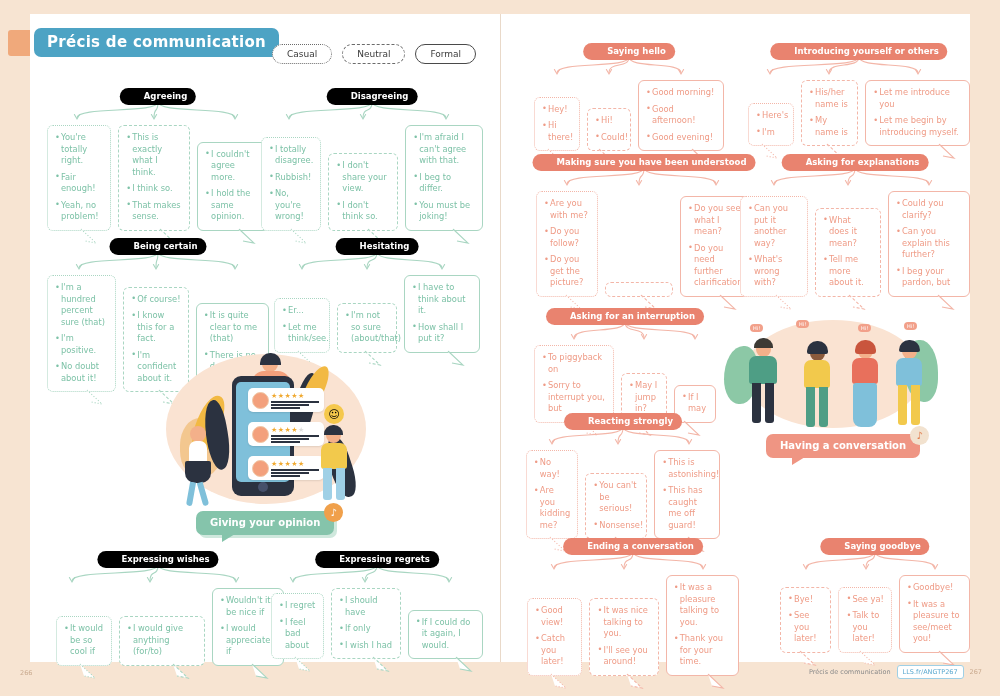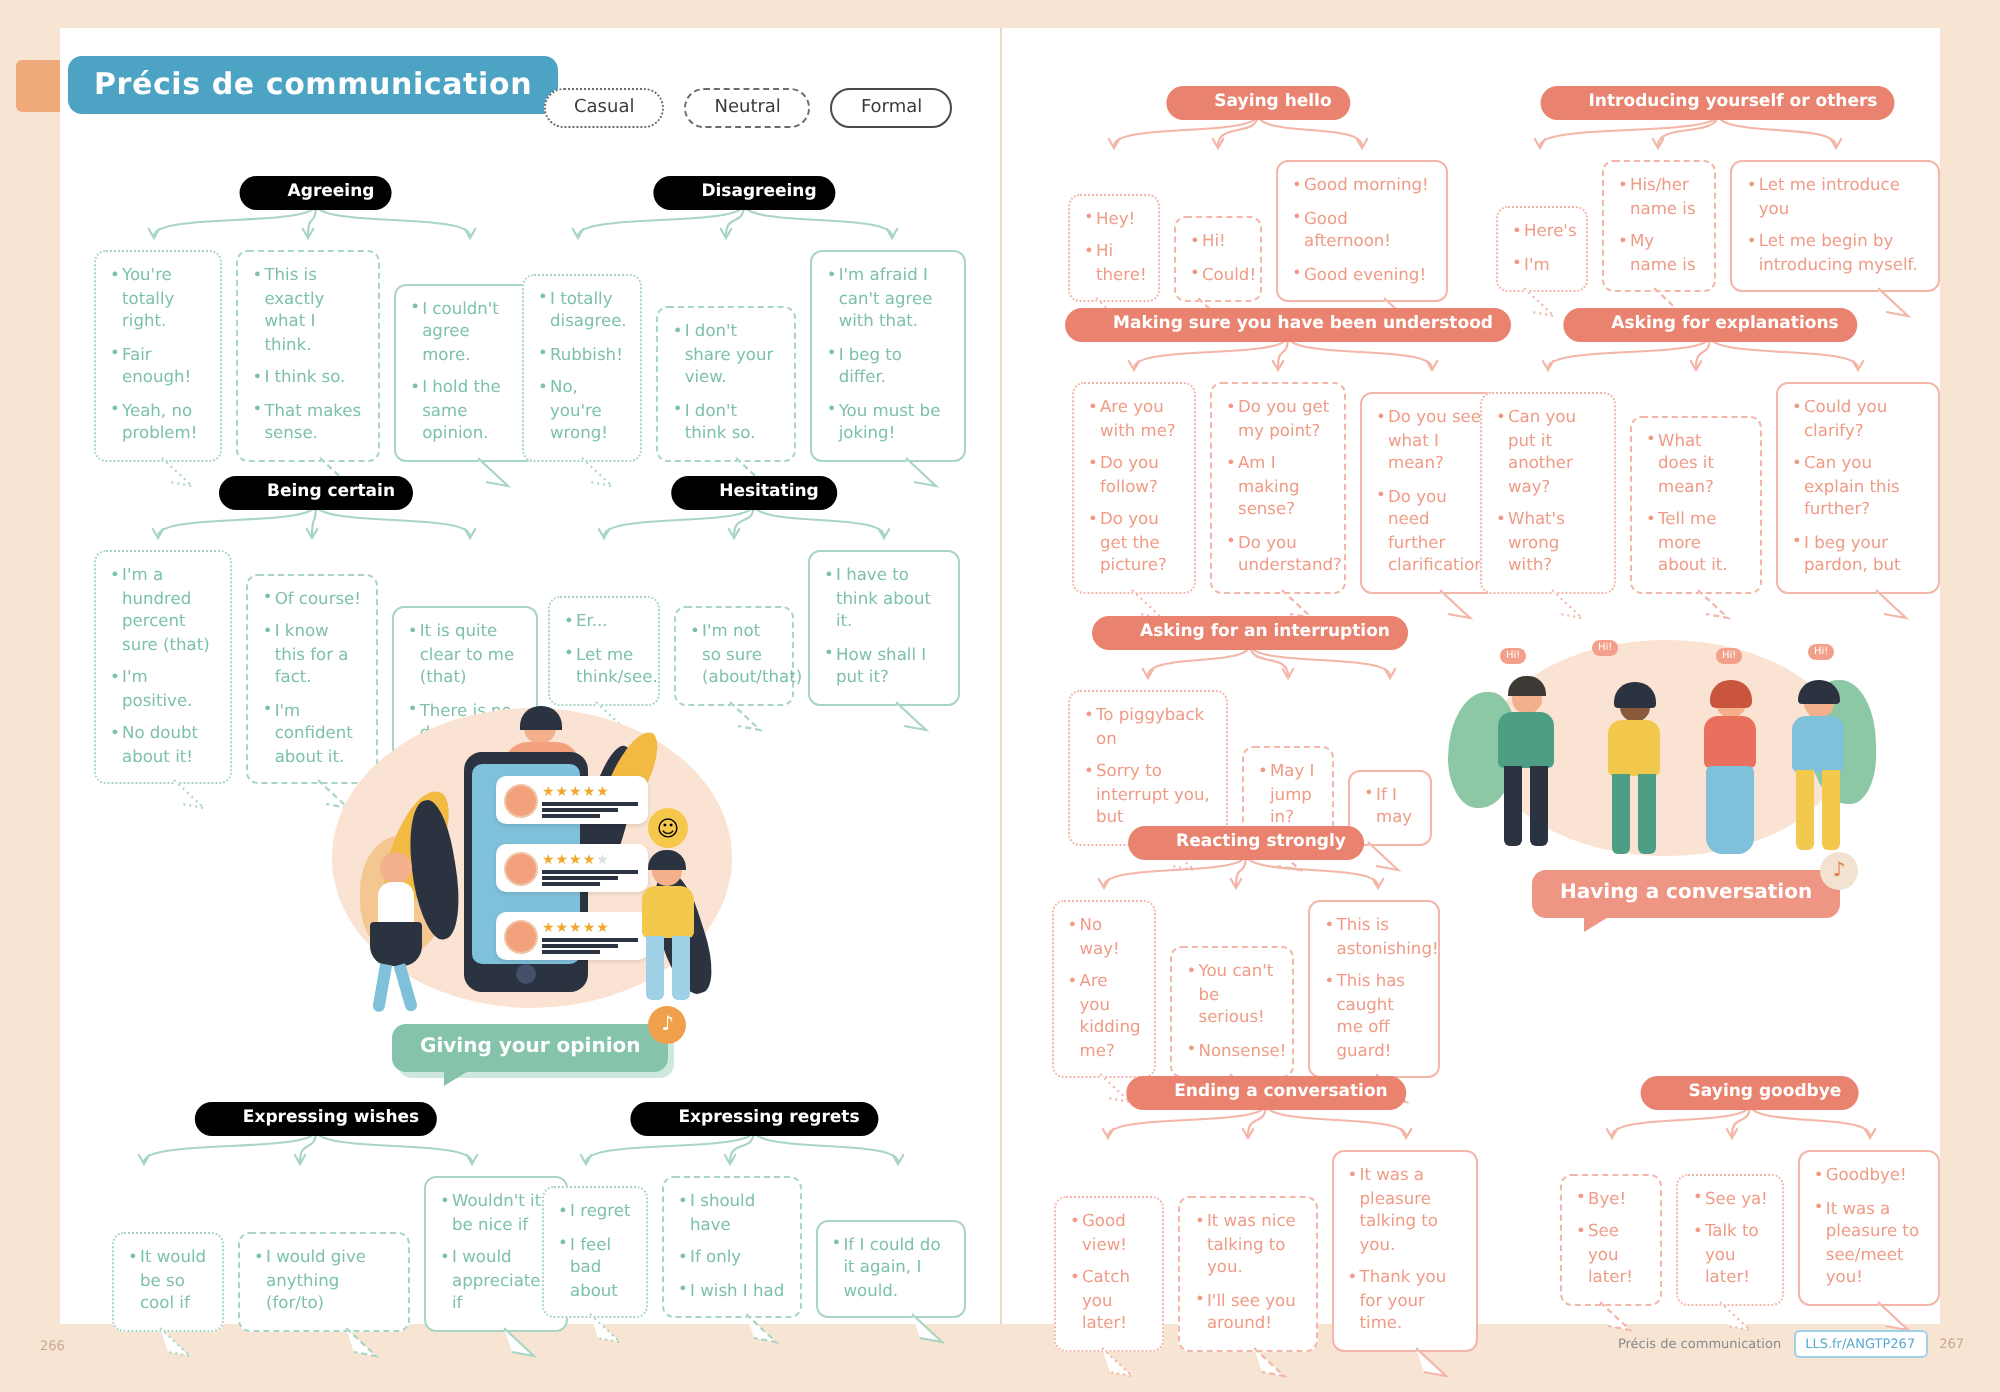--- a/index.html
+++ b/index.html
@@ -587,25 +587,20 @@
               <li>Do you get the picture?</li>
             </ul>
             <div class="tail" style="left: 28px;">
               <svg width="20" height="16" viewBox="0 0 20 16">
     <path d="M 1 0 L 16 14 L 5 12" fill="#fff" stroke="#f3b6a8" stroke-width="1.1" stroke-dasharray="1,2"></path>
     <path d="M 1 -2 L 17 -2" stroke="#fff" stroke-width="3"></path>
   </svg>
             </div>
           </div>
           <div class="bub d2" style="width: 68px;">
-            <ul>
-              <li>Do you get my point?</li>
-              <li>Am I making sense?</li>
-              <li>Do you understand?</li>
-            </ul>
             <div class="tail" style="left: 34px;">
               <svg width="20" height="16" viewBox="0 0 20 16">
     <path d="M 1 0 L 16 14 L 5 12" fill="#fff" stroke="#f3b6a8" stroke-width="1.1" stroke-dasharray="3,2"></path>
     <path d="M 1 -2 L 17 -2" stroke="#fff" stroke-width="3"></path>
   </svg>
             </div>
           </div>
           <div class="bub d3" style="width: 72px;">
             <ul>
               <li>Do you see what I mean?</li>

